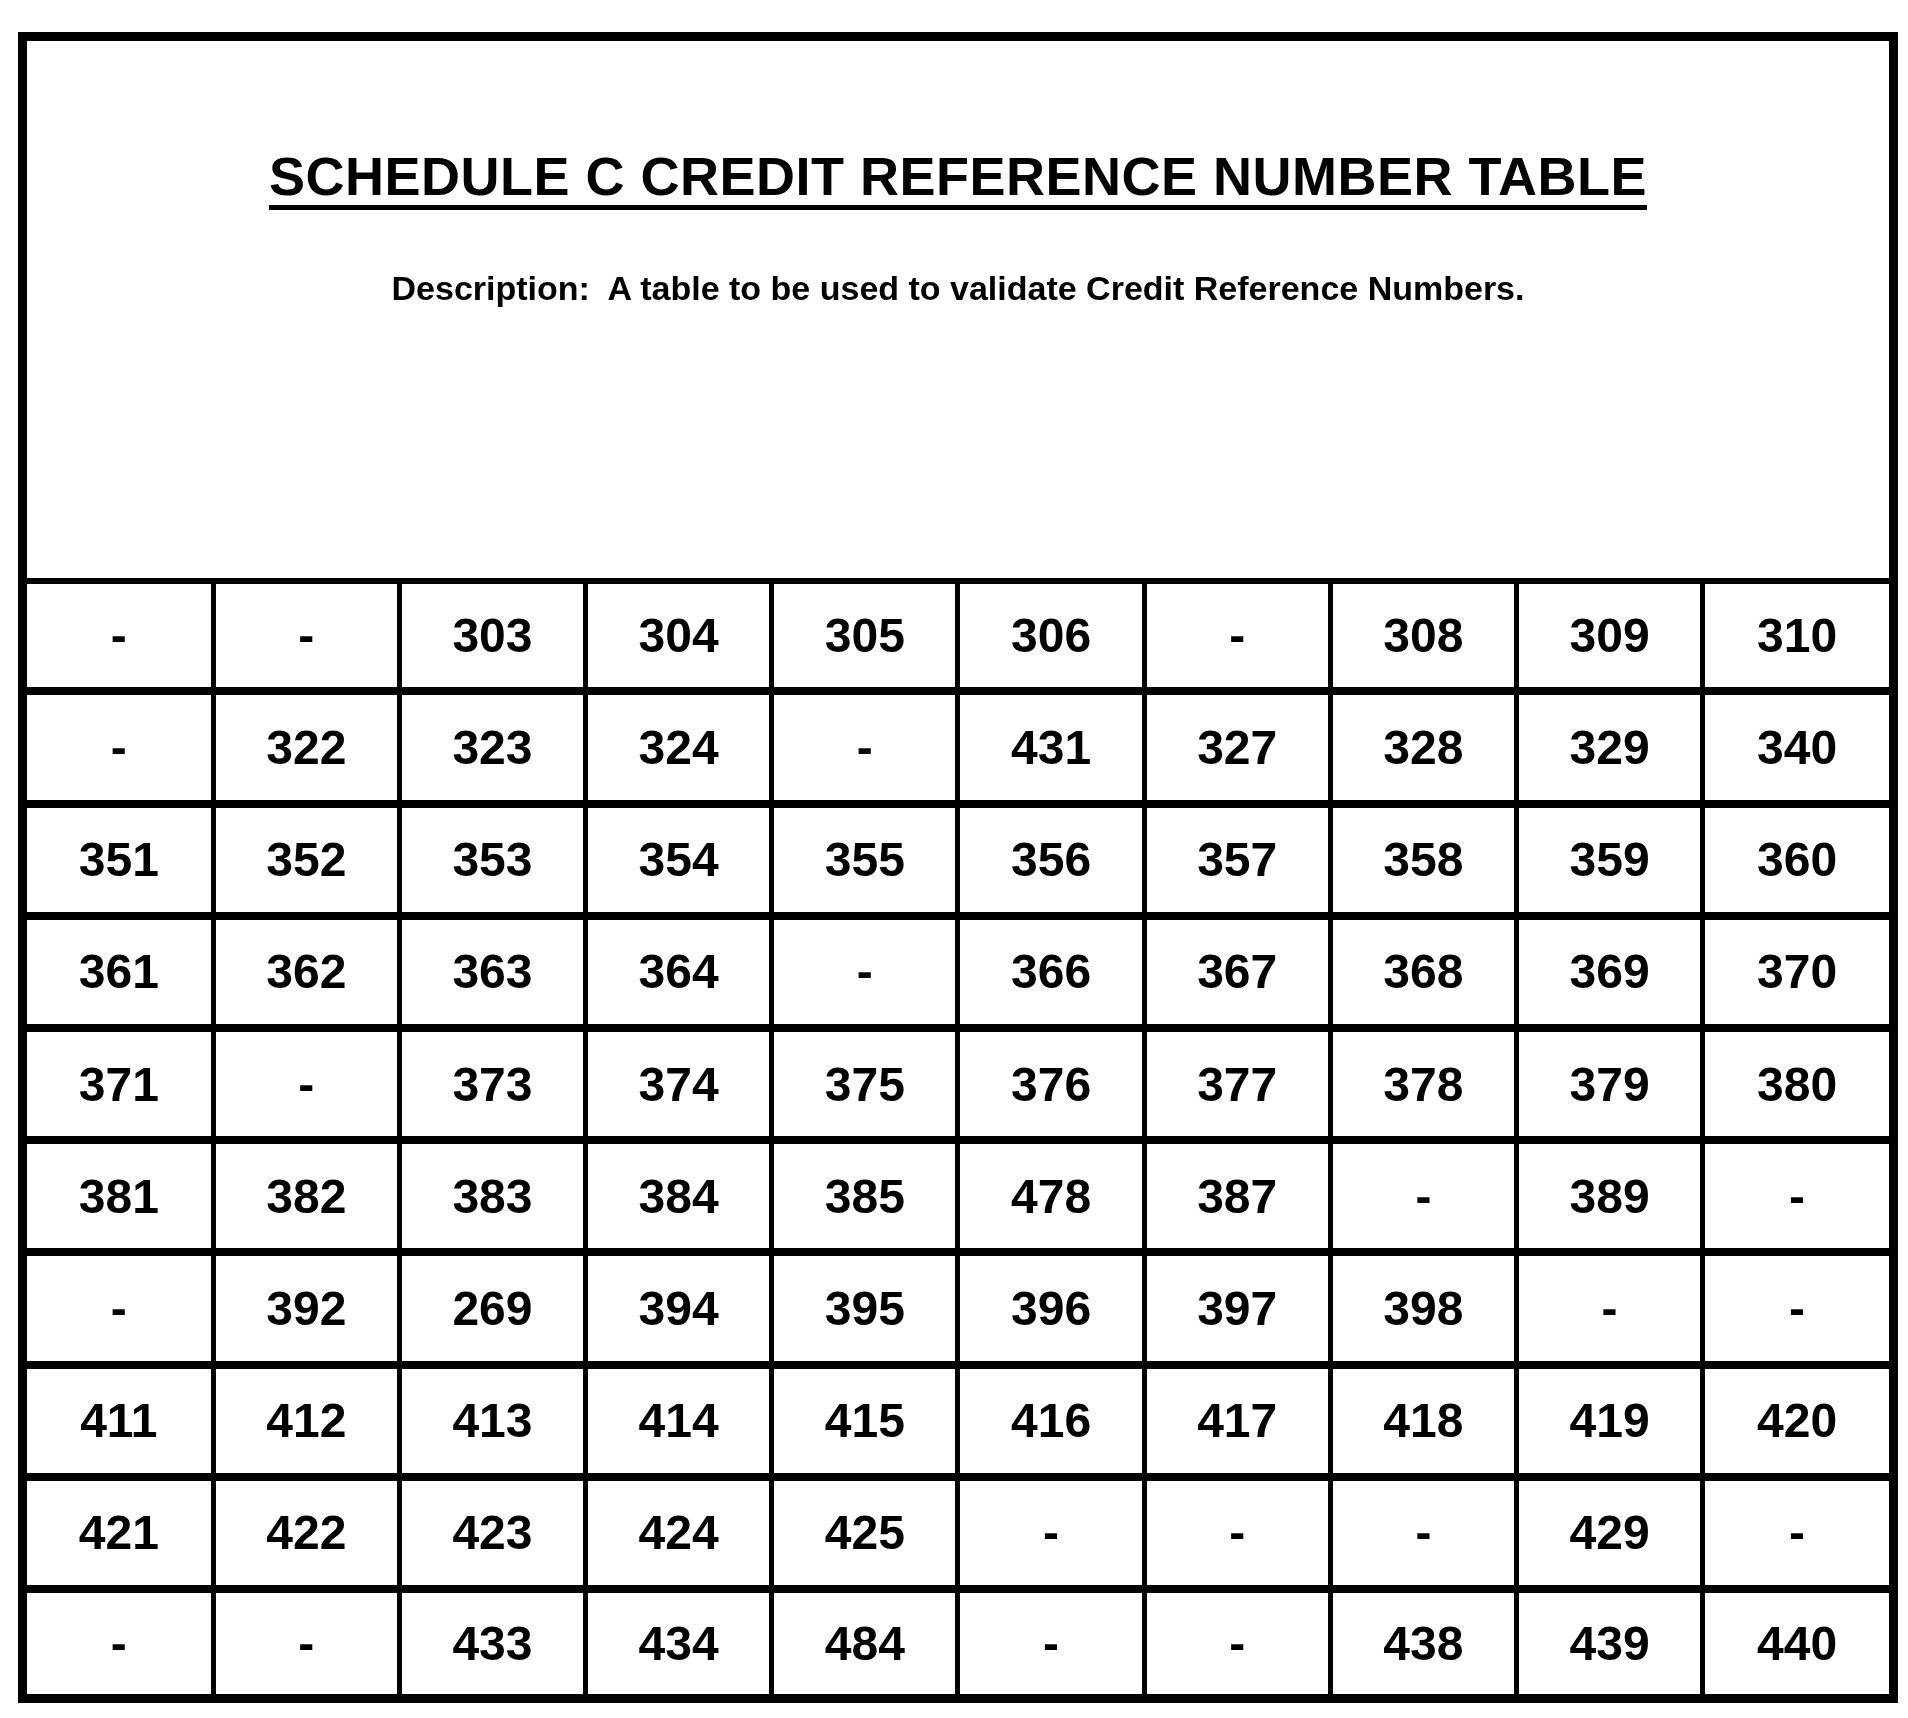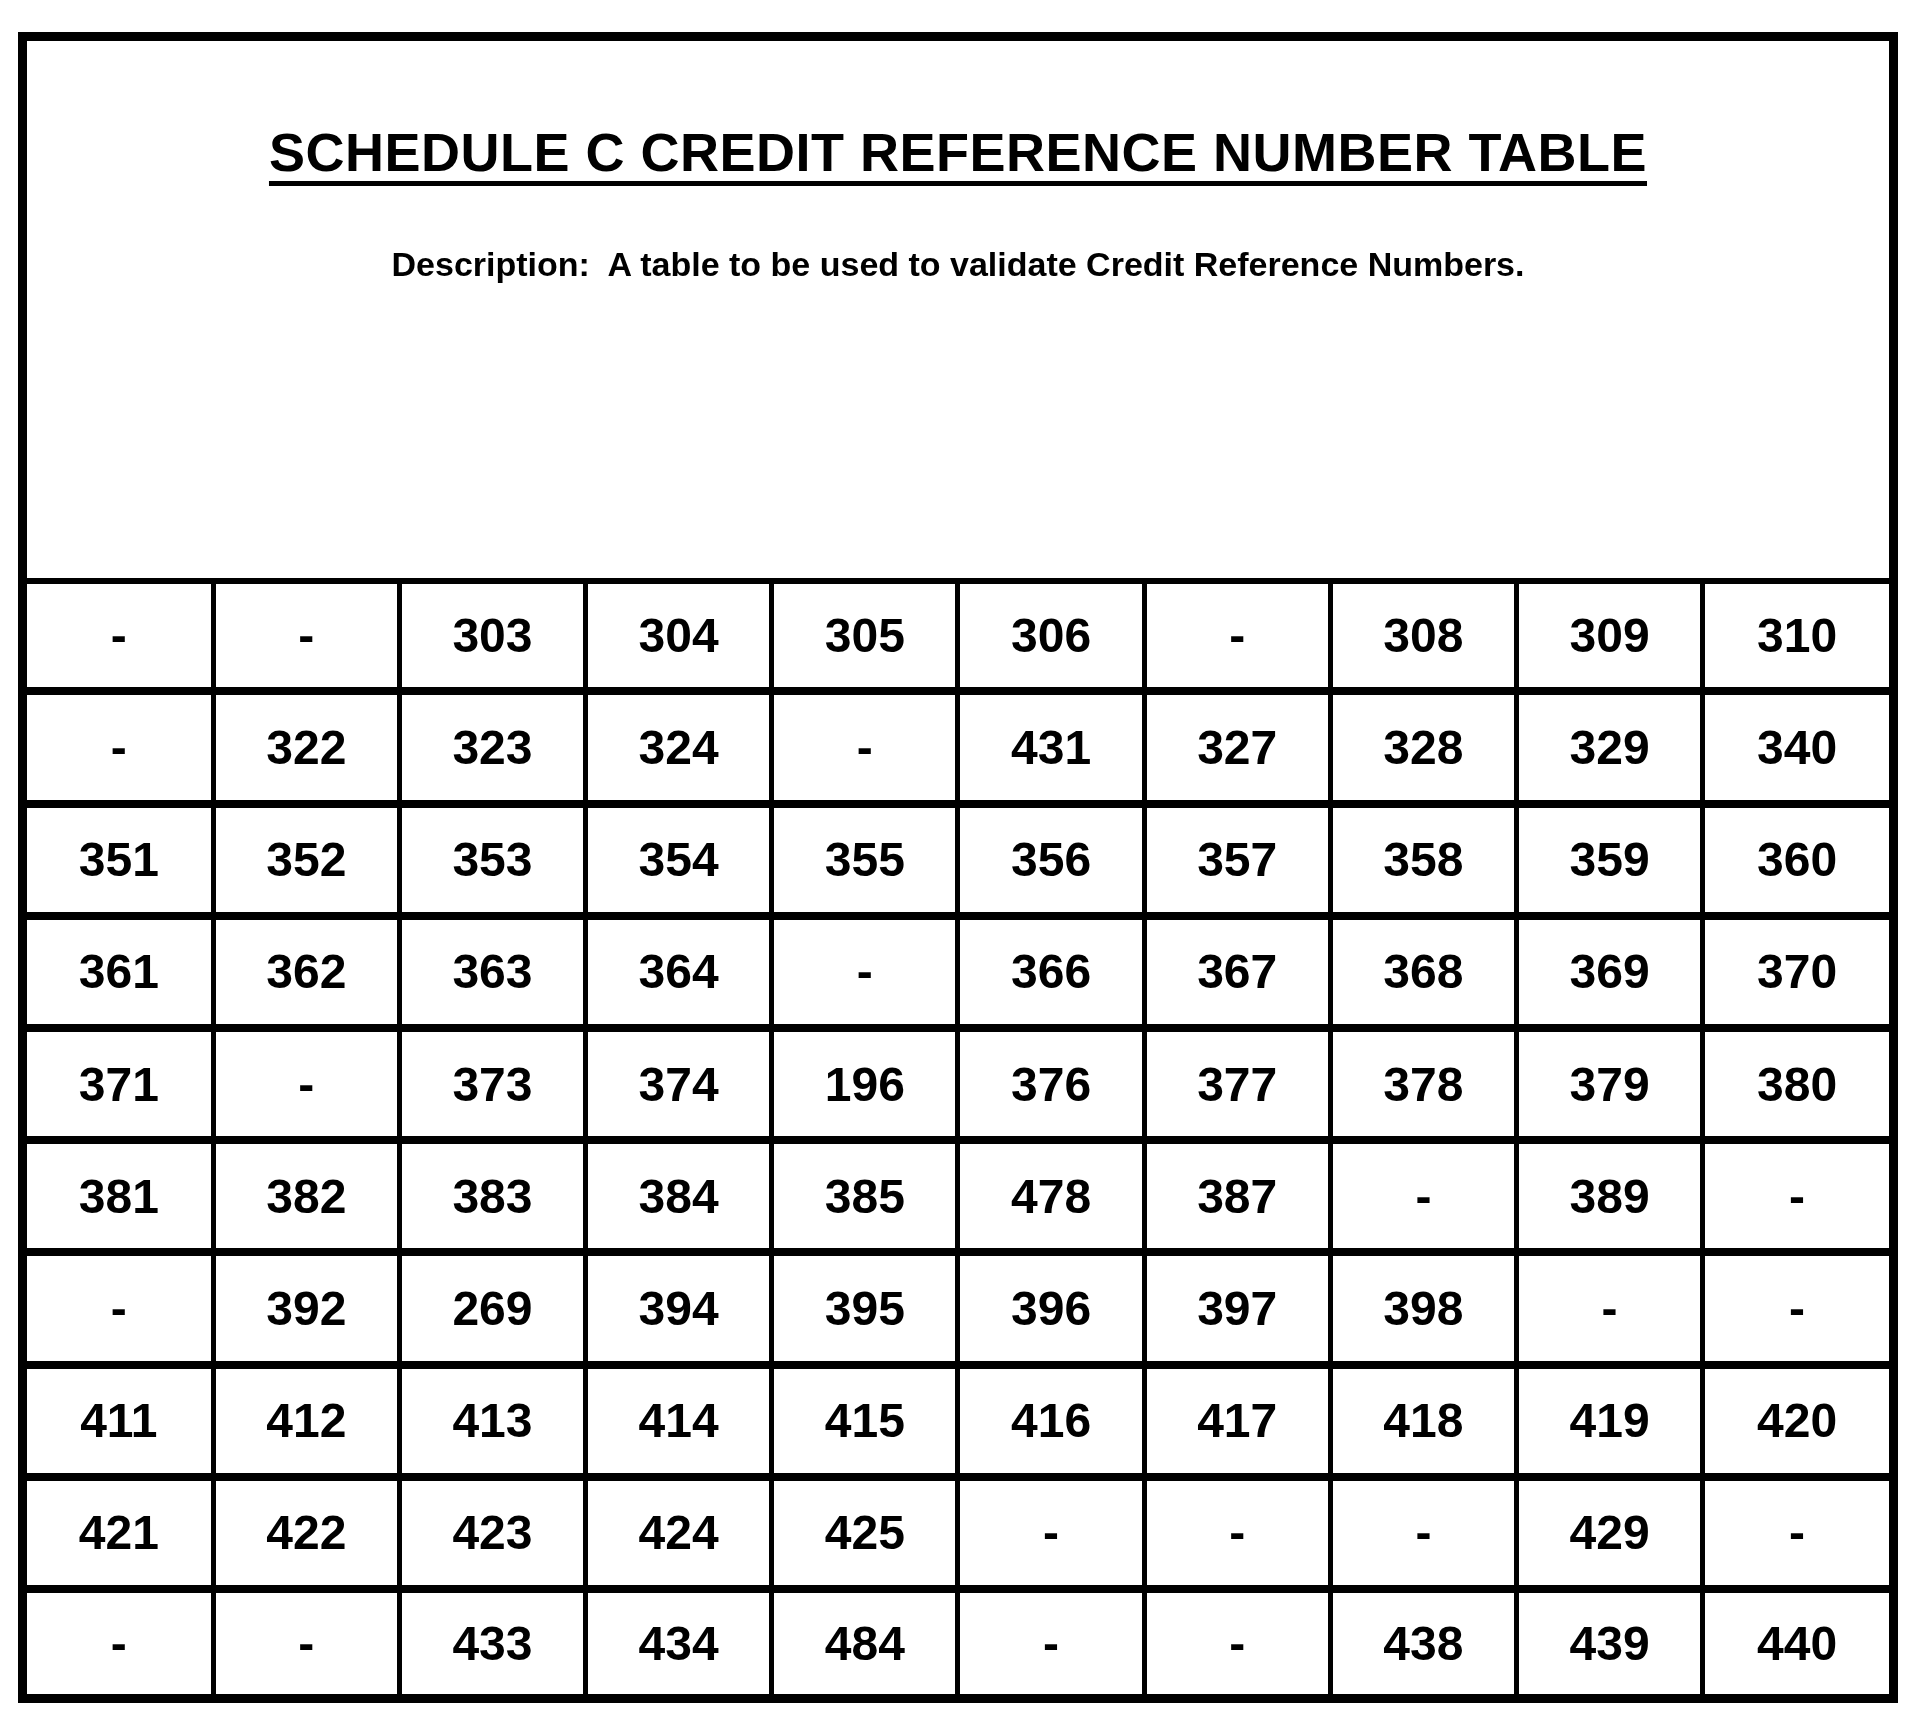--- a/index.html
+++ b/index.html
@@ -26,21 +26,21 @@
     height: 1671px;
     box-sizing: border-box;
     border: 9px solid #000000;
     display: flex;
     flex-direction: column;
     background: #ffffff;
   }
   .header {
     height: 537px;
     box-sizing: border-box;
-    padding-top: 80px;
+    padding-top: 104px;
     text-align: center;
   }
   .doc-title {
     font-size: 54px;
     font-weight: bold;
     letter-spacing: 0.5px;
     text-decoration: underline;
     text-decoration-thickness: 5px;
     text-underline-offset: 10px;
     white-space: pre;
@@ -130,21 +130,21 @@
         <div class="td">367</div>
         <div class="td">368</div>
         <div class="td">369</div>
         <div class="td">370</div>
       </div>
       <div class="tr">
         <div class="td">371</div>
         <div class="td">-</div>
         <div class="td">373</div>
         <div class="td">374</div>
-        <div class="td">196</div>
+        <div class="td">375</div>
         <div class="td">376</div>
         <div class="td">377</div>
         <div class="td">378</div>
         <div class="td">379</div>
         <div class="td">380</div>
       </div>
       <div class="tr">
         <div class="td">381</div>
         <div class="td">382</div>
         <div class="td">383</div>

